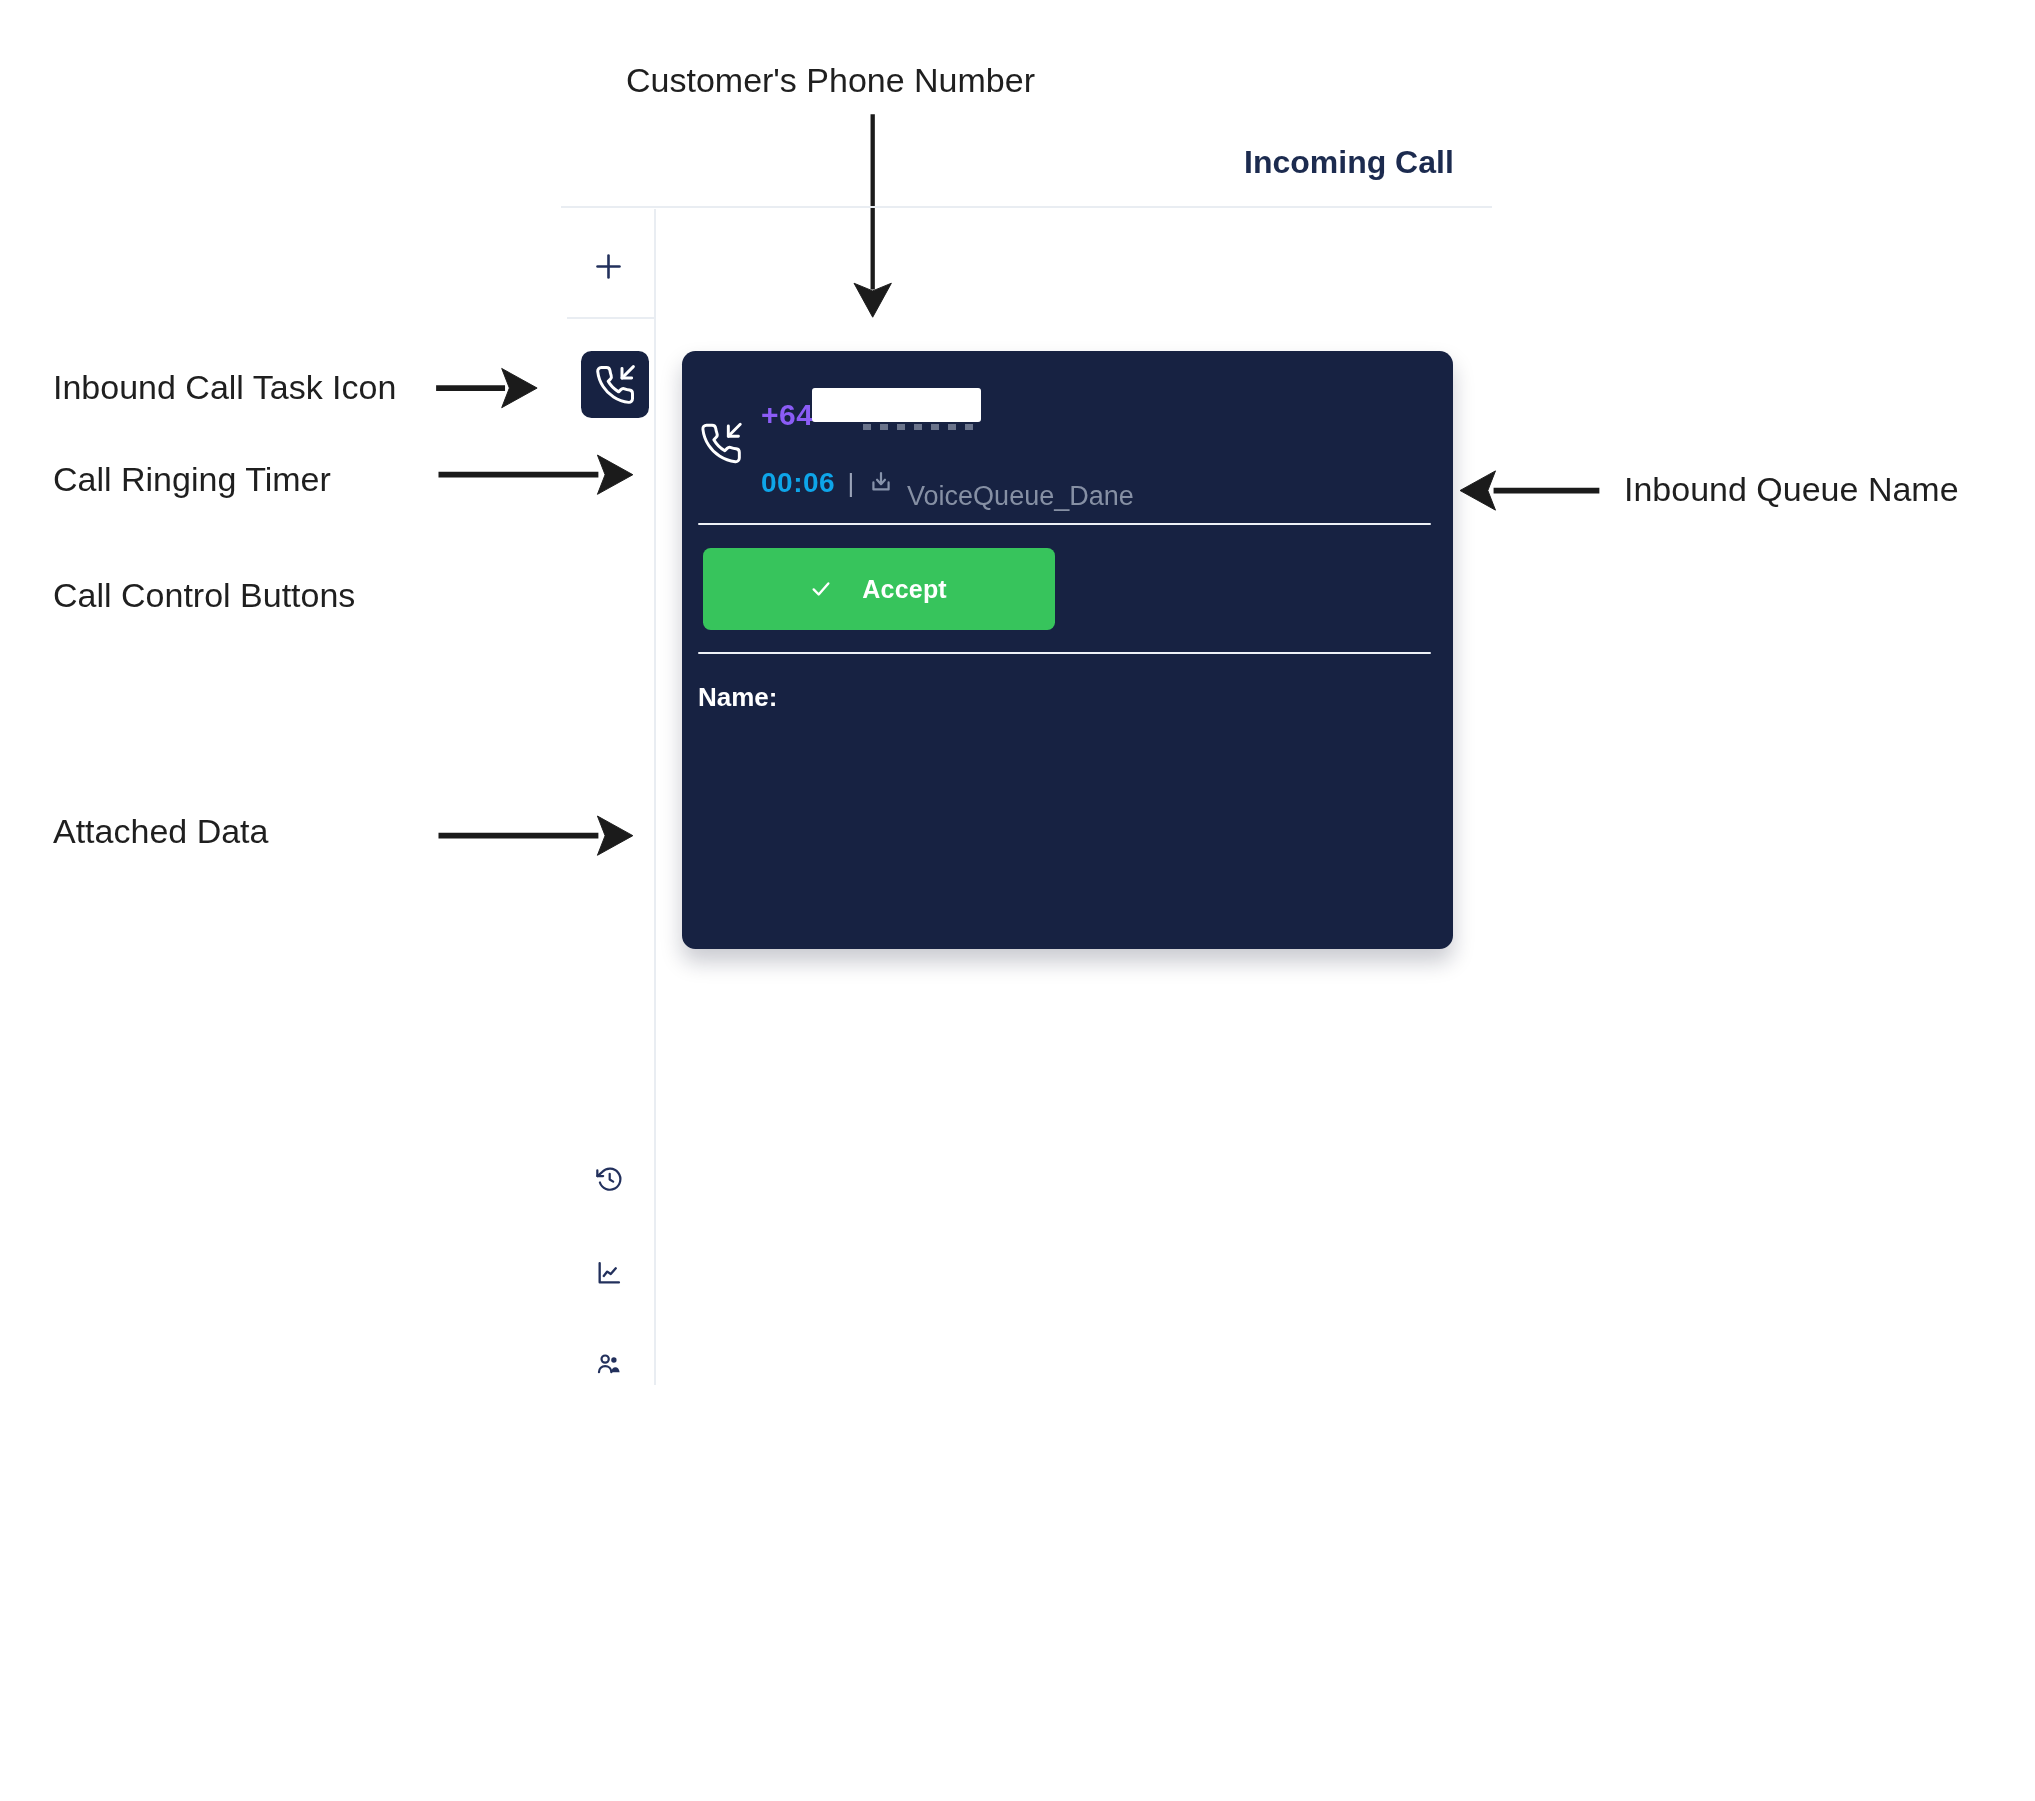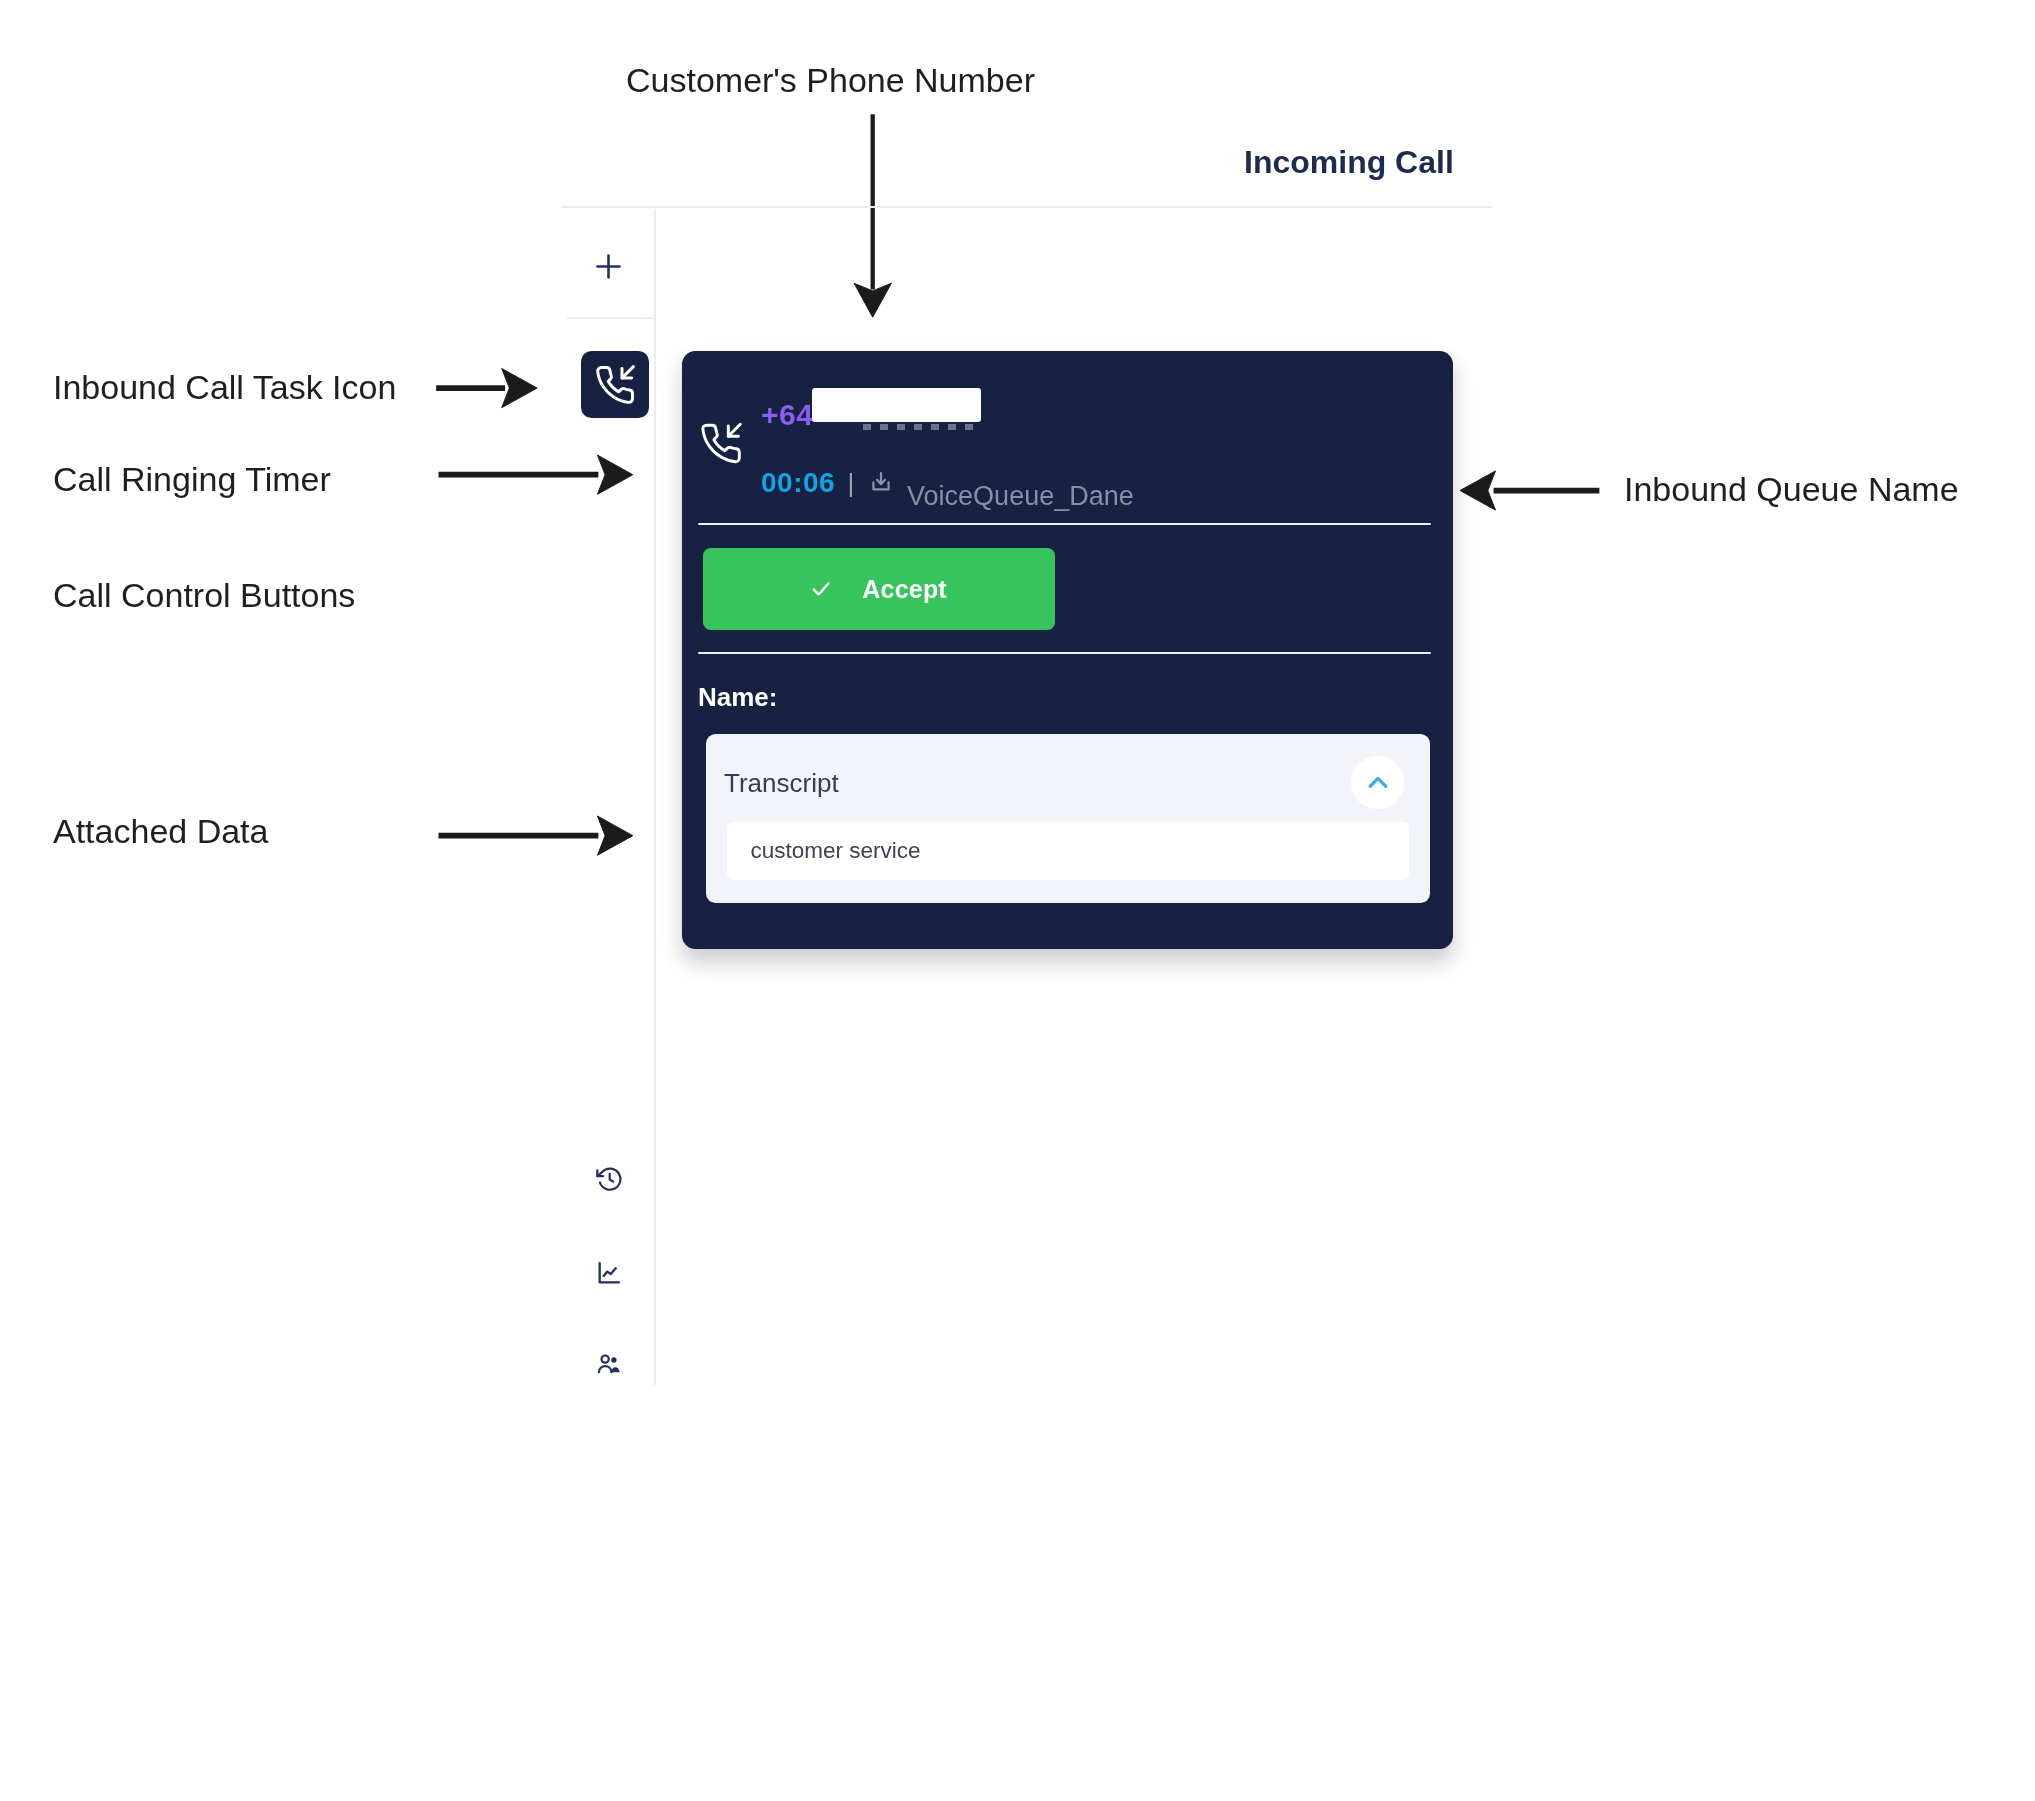--- a/index.html
+++ b/index.html
@@ -205,27 +205,16 @@
         <polyline points="4 12.5 9.5 18 20 6"></polyline>
       </svg>
       <span>Accept</span>
     </button>
 
 
     <div class="card-divider" style="top:301px;"></div>
 
     <div class="name-label">Name:</div>
 
-    <div class="attached-panel">
-      <div class="attached-title">Transcript</div>
-      <button class="chevron-btn">
-        <svg viewBox="0 0 24 24" fill="none" stroke="var(--chevron_blue)" stroke-width="2.3" stroke-linecap="round" stroke-linejoin="round">
-          <polyline points="6.5 15 12 9.5 17.5 15"></polyline>
-        </svg>
-      </button>
-      <div class="attached-value-box">
-        <span class="attached-value">customer service</span>
-      </div>
-    </div>
 
   </div>
 </div>
 
 
 </body></html>

